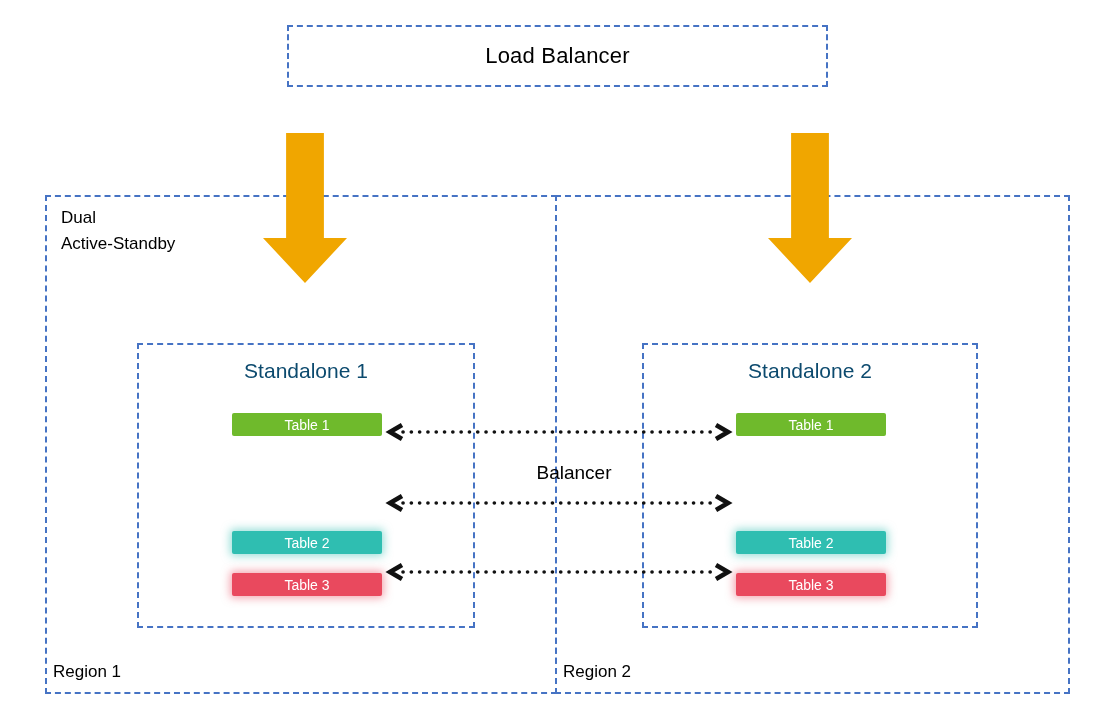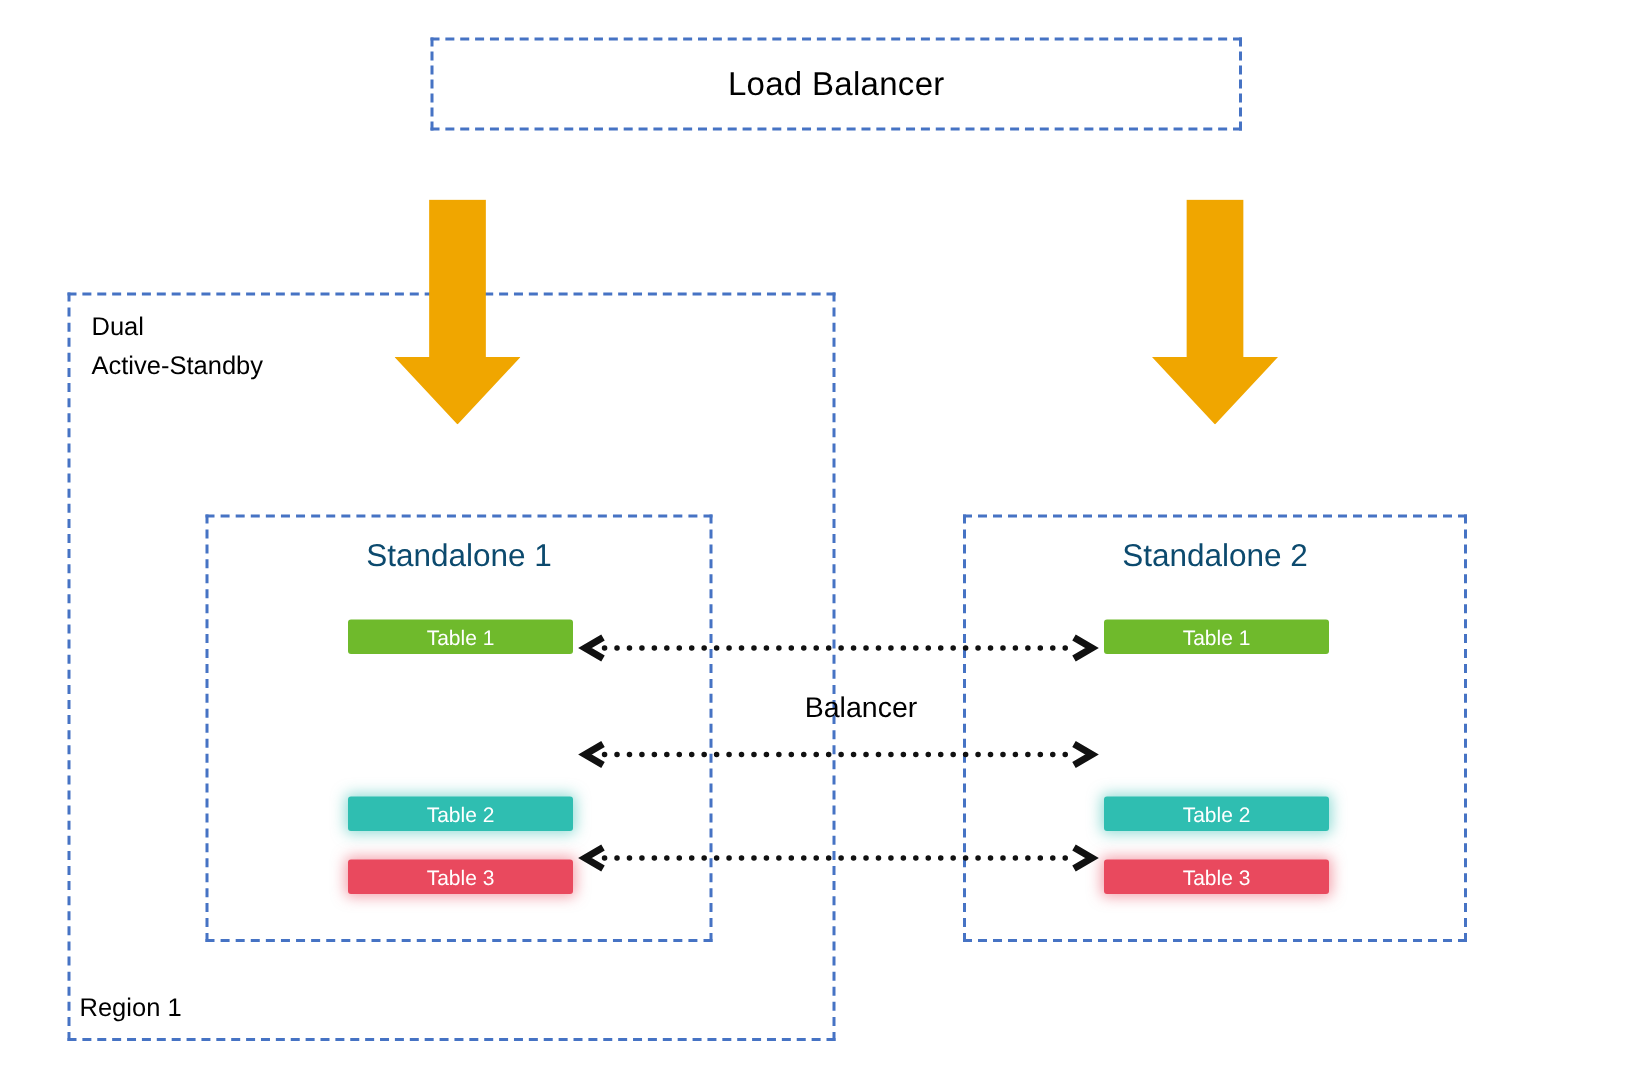--- a/index.html
+++ b/index.html
@@ -102,20 +102,23 @@
 
   <div id="flow-arrow-left" class="flow-arrow" style="background: rgb(240, 166, 0);"></div>
   <div id="flow-arrow-right" class="flow-arrow" style="background: rgb(240, 166, 0);"></div>
 
   <div id="region-1" class="dashed-box">
     <div class="region-annotation">Dual
 Active-Standby</div>
     <div class="region-label">Region 1</div>
   </div>
 
+  <div id="region-2" class="dashed-box">
+    <div class="region-label">Region 2</div>
+  </div>
 
   <div id="standalone-1" class="dashed-box standalone-box">
     <div class="standalone-title">Standalone 1</div>
     <div id="s1-table-1" class="table-chip chip-left" style="background: rgb(111, 186, 44);">Table 1</div>
     <div id="s1-table-2" class="table-chip chip-left glow-teal" style="background: rgb(47, 190, 177);">Table 2</div>
     <div id="s1-table-3" class="table-chip chip-left glow-red" style="background: rgb(233, 73, 94);">Table 3</div>
   </div>
 
   <div id="standalone-2" class="dashed-box standalone-box">
     <div class="standalone-title">Standalone 2</div>

